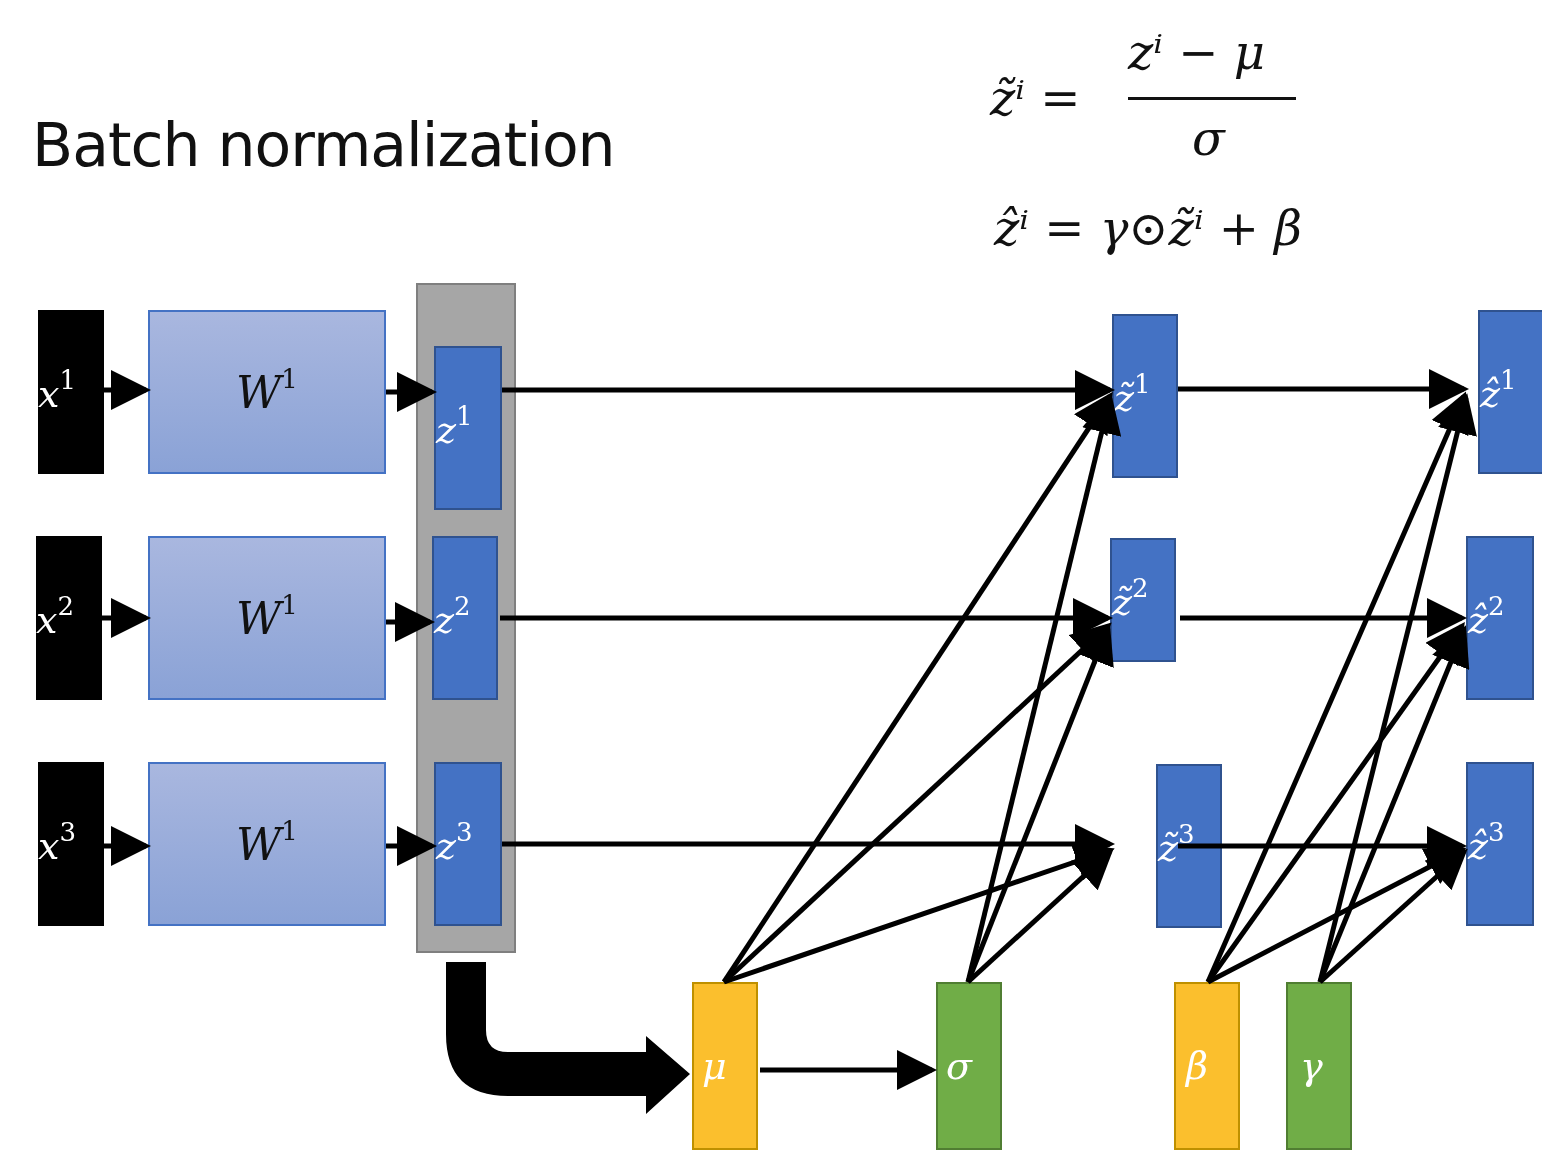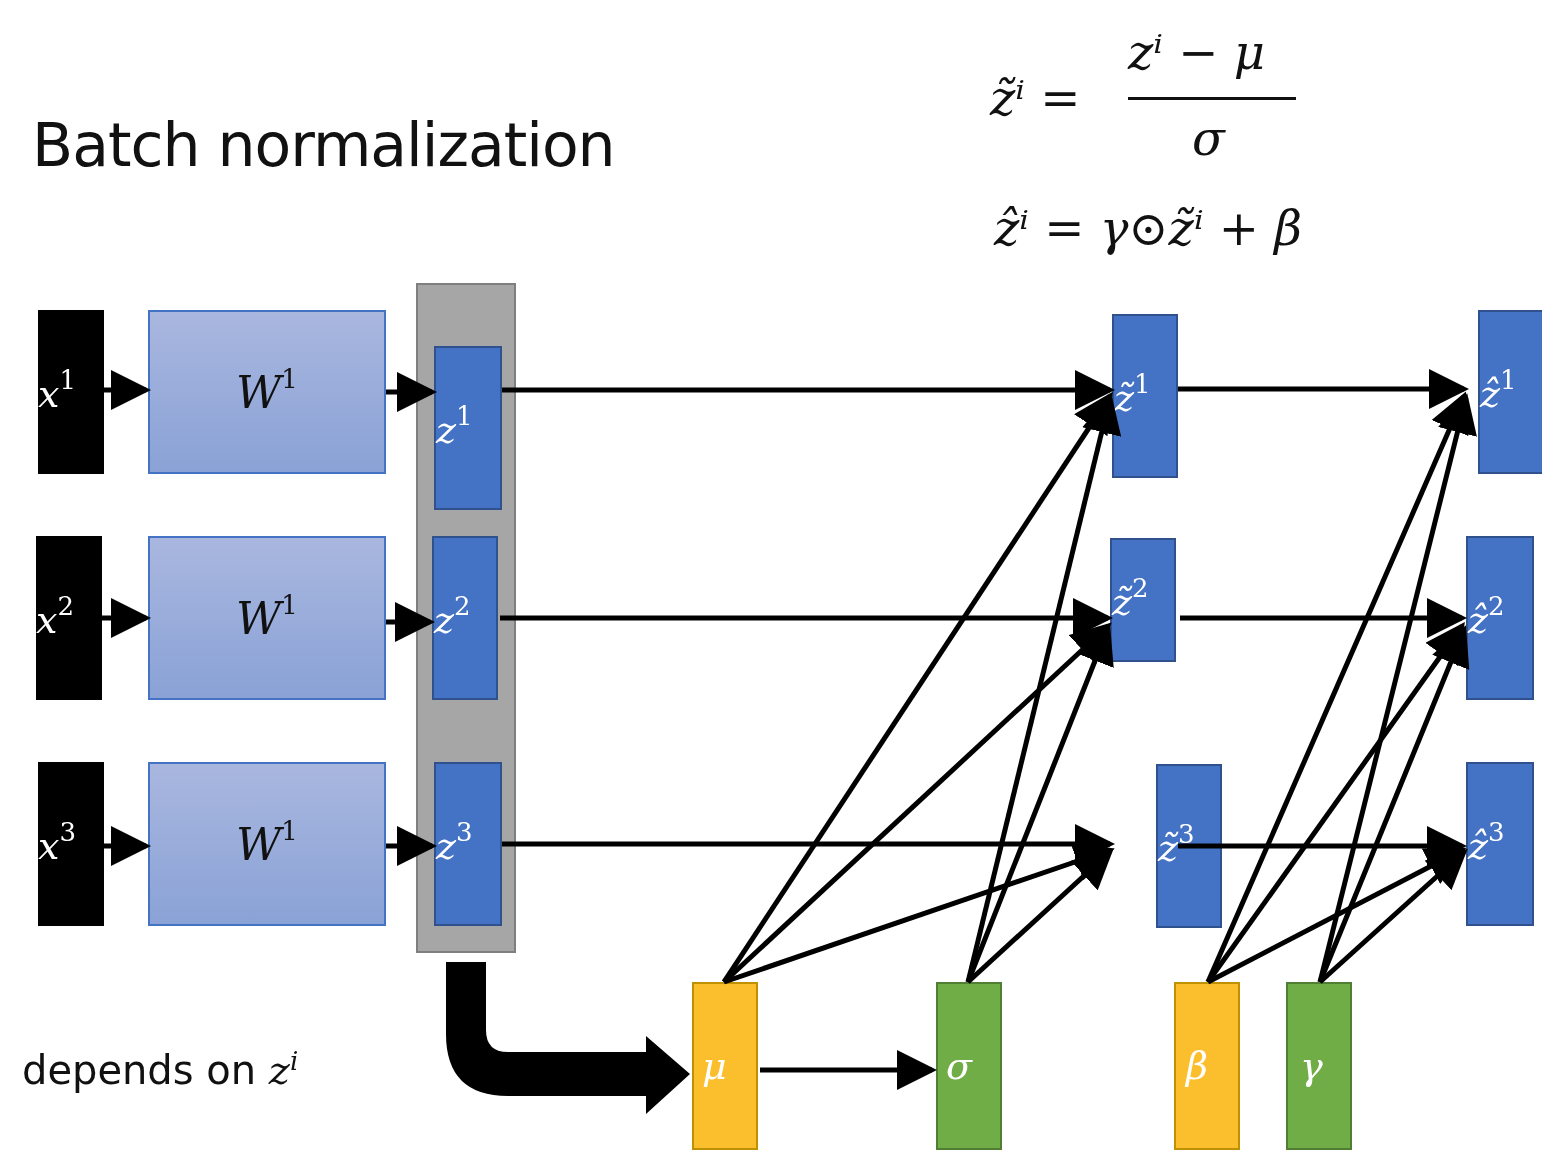--- a/index.html
+++ b/index.html
@@ -136,16 +136,13 @@
     <line x1="1320" y1="982" x2="1464" y2="630"></line>
     <line x1="1320" y1="982" x2="1464" y2="852"></line>
   </g>
 
   <g>
     <path d="M446,962 L486,962 L486,1030 Q486,1052 508,1052 L646,1052 L646,1036 L690,1074 L646,1114 L646,1096 L508,1096 Q446,1096 446,1034 Z" fill="#000"></path>
   </g>
 </svg>
 
 <div class="note">
-  <div>
-    <span>depends on </span><span class="math">z</span><sup class="math" style="font-size:26px;">i</sup>
-  </div>
 </div>
 
 </body></html>

